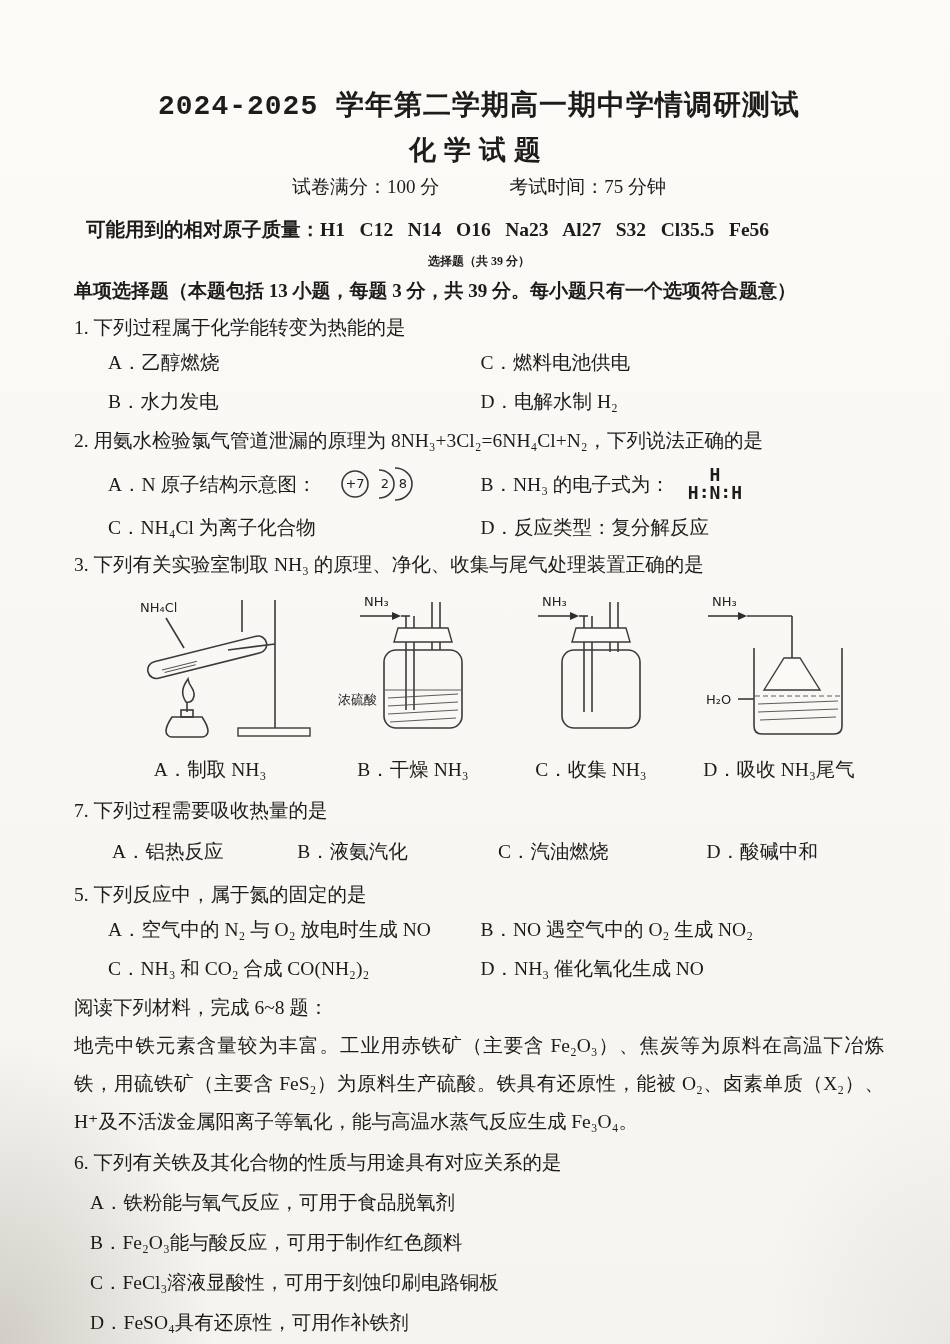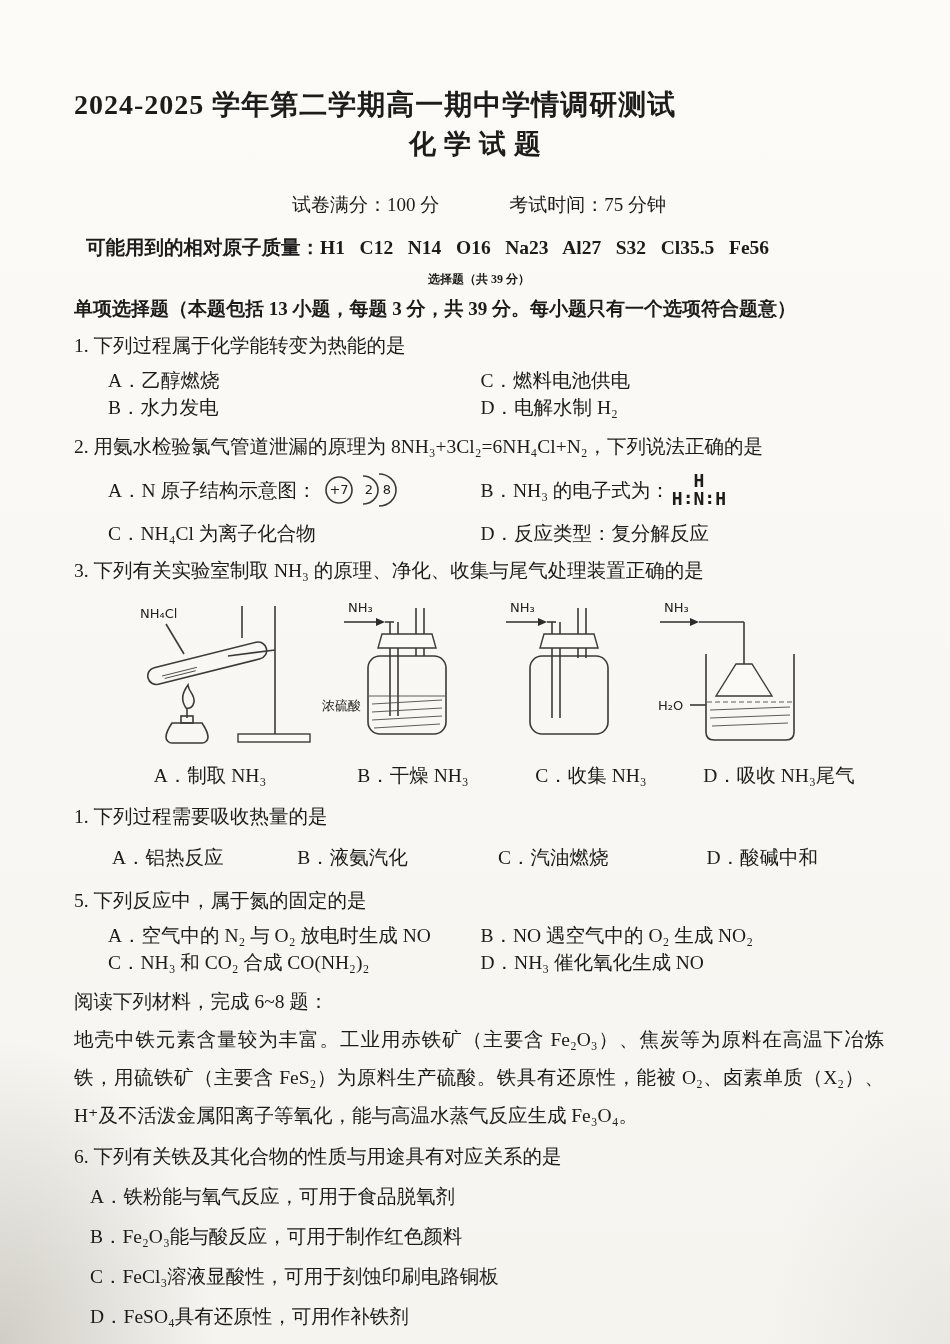--- a/index.html
+++ b/index.html
@@ -5,35 +5,35 @@
   * { margin:0; padding:0; box-sizing:border-box; }
   html,body { width:950px; height:1344px; background:#e9e6e0; }
   body { font-family:"Liberation Serif","DejaVu Serif",serif; color:#1d1c1a; overflow:hidden; }
   .page {
     width:950px; height:1344px; padding:86px 66px 20px 74px;
     background:
       radial-gradient(ellipse at 0% 100%, rgba(110,105,95,.28), transparent 16%),
       radial-gradient(ellipse at 100% 100%, rgba(140,135,125,.12), transparent 14%),
       linear-gradient(#fcfbf8,#f6f4ef);
   }
-  .title { text-align:left; font-size:28px; font-weight:700; letter-spacing:1px; margin-bottom:2px; }
-  .subject { text-align:center; font-size:27px; font-weight:700; letter-spacing:8px; margin-bottom:30px; }
+  .title { text-align:center; font-size:28px; font-weight:700; letter-spacing:1px; margin-bottom:8px;font-family:Liberation Mono, monospace; }
+  .subject { text-align:center; font-size:27px; font-weight:700; letter-spacing:8px; margin-bottom:6px; }
   .meta-row { display:flex; justify-content:center; gap:70px; font-size:19px; margin-bottom:16px; }
   .masses { font-weight:700; font-size:19.5px; white-space:pre-wrap; margin:4px 12px 10px; }
   .section-title { text-align:center; font-weight:700; font-size:12px; margin:8px 0 8px; }
   .instructions { font-weight:700; font-size:19px; margin:8px 0 10px; }
   .q { font-size:19.5px; }
   .stem { margin:8px 0 6px; }
-  .opts-grid2 { display:grid; grid-template-columns:48% 52%; padding-left:34px; margin:8px 0 12px; }
+  .opts-grid2 { display:grid; grid-template-columns:48% 52%; padding-left:34px; row-gap:12px; margin:8px 0 12px; }
   .opts-row4 { display:grid; grid-template-columns:24% 26% 27% 23%; padding-left:38px; margin:14px 0 16px; }
   .opt-lines span { display:block; padding-left:16px; margin:13px 0; }
   .q2-row { display:grid; grid-template-columns:48% 52%; padding-left:34px; align-items:center; margin:10px 0; }
-  .inline-opt { display:flex; align-items:center; gap:2px; }
+  .inline-opt { display:flex; align-items:center; gap:18px; }
   .edot { display:inline-flex; flex-direction:column; align-items:center; font-weight:700; line-height:1.02; font-size:18px; font-family:"DejaVu Sans Mono",monospace; }
-  .diagrams { display:flex; align-items:flex-end; gap:12px; padding-left:36px; margin:14px 0 2px; }
+  .diagrams { display:flex; align-items:flex-end; gap:28px; padding-left:36px; margin:14px 0 2px; }
   .diagram-captions { display:flex; gap:28px; padding-left:36px; font-size:19.5px; margin:6px 0 14px; }
   .diagram-captions span { display:block; text-align:center; }
   .cap-a { width:200px; } .cap-b { width:150px; } .cap-c { width:150px; } .cap-d { width:170px; }
   .reading-body { font-size:19.5px; line-height:1.95; text-align:justify; margin:4px 0 8px; }
   svg { overflow:visible; }
   svg text { font-family:"DejaVu Sans",sans-serif; font-size:13px; fill:#222; }
   .sk { stroke:#3a3a3a; stroke-width:1.6; fill:none; }
   .skf { stroke:#3a3a3a; stroke-width:1.4; fill:#fbfaf7; }
   .hatch { stroke:#4a4a4a; stroke-width:0.9; }
   .arrowhead { fill:#2c2c2c; }
@@ -181,21 +181,21 @@
 
     <div class="diagram-captions">
       <span class="cap-a">A．制取 NH₃</span>
       <span class="cap-b">B．干燥 NH₃</span>
       <span class="cap-c">C．收集 NH₃</span>
       <span class="cap-d">D．吸收 NH₃尾气</span>
     </div>
   </div>
 
   <div class="q">
-    <div class="stem">1. 下列过程需要吸收热量的是</div>
+    <div class="stem">7. 下列过程需要吸收热量的是</div>
     <div class="opts-row4">
       <span>A．铝热反应</span>
       <span>B．液氨汽化</span>
       <span>C．汽油燃烧</span>
       <span>D．酸碱中和</span>
     </div>
   </div>
 
   <div class="q">
     <div class="stem">5. 下列反应中，属于氮的固定的是</div>

